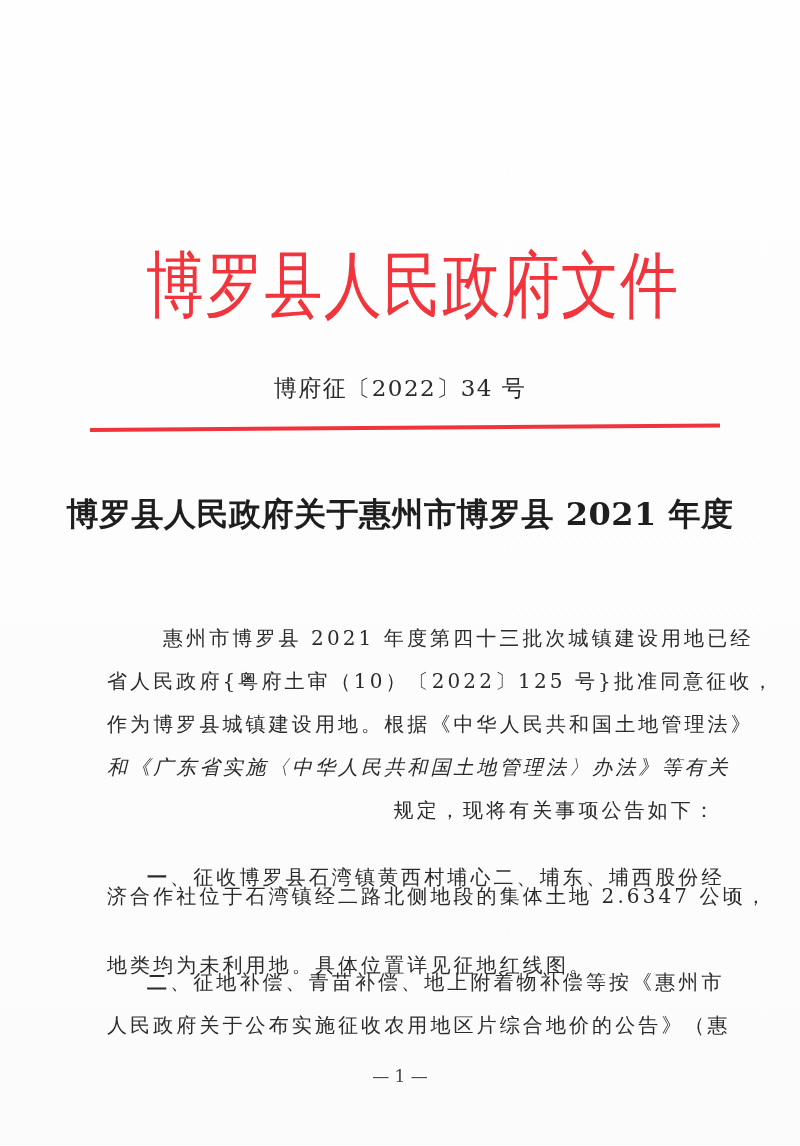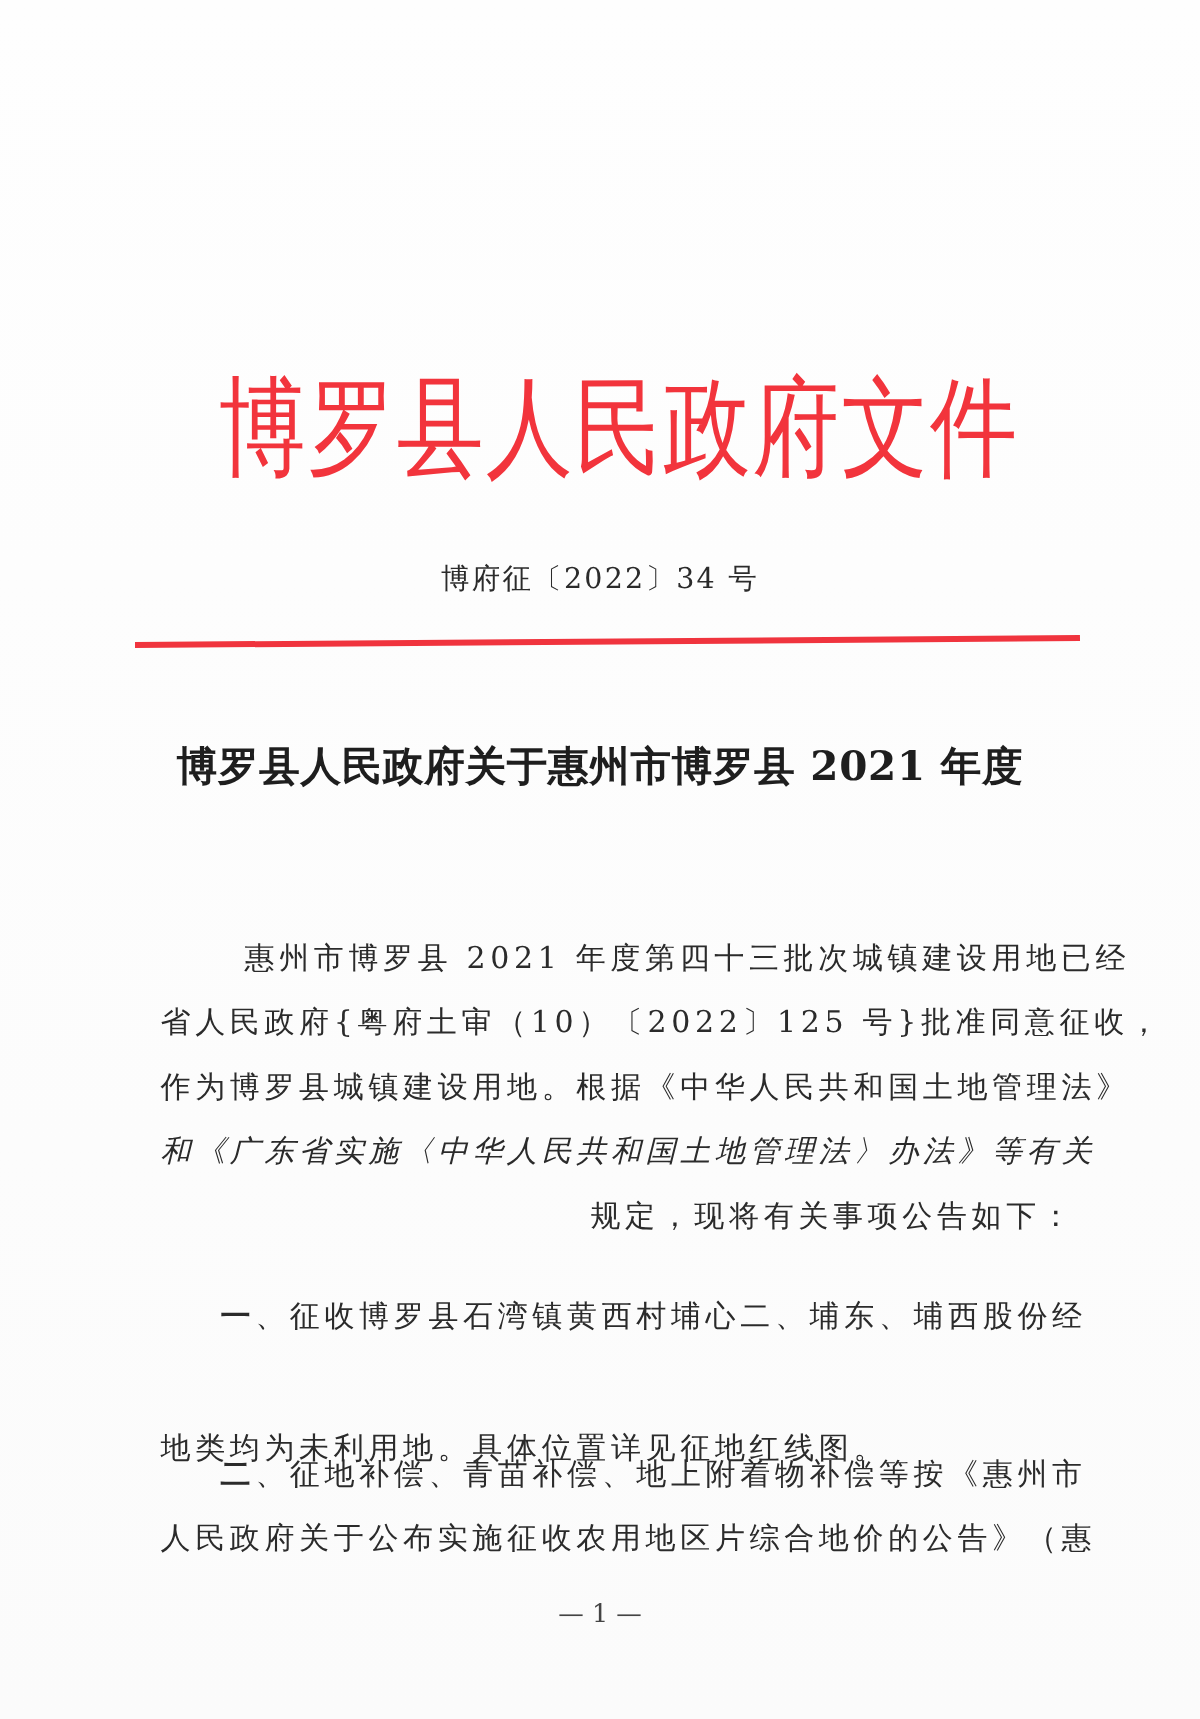--- a/index.html
+++ b/index.html
@@ -17,31 +17,31 @@
   }
   .doc-header span {
     display: inline-block; width: 50px; text-align: center;
     font-family: "DejaVu Serif", serif; font-weight: normal;
     font-size: 58px; line-height: 1; color: #f2343c;
     transform: scaleY(1.25); transform-origin: center;
   }
 
   .doc-number {
     position: absolute; left: 0; width: 800px; top: 373px; text-align: center;
-    font-size: 19px; letter-spacing: 1.5px; color: #2b2b2b;
+    font-size: 23px; letter-spacing: 1.5px; color: #2b2b2b;
   }
 
   .red-rule {
     position: absolute; left: 90px; top: 428px; width: 630px; height: 4px;
     background: #f0343e; transform: rotate(-0.42deg); transform-origin: left center;
   }
 
   .title {
     position: absolute; left: 0; width: 800px; text-align: center;
-    font-family: "DejaVu Serif", serif; font-weight: bold; font-size: 27px;
+    font-family: "DejaVu Serif", serif; font-weight: bold; font-size: 32px;
     color: #1e1e1e; letter-spacing: 0.5px;
   }
   .title.l1 { top: 493px; }
   .title.l2 { top: 535px; }
 
   .body-line {
     position: absolute; left: 107px; width: 610px;
     font-size: 20px; color: #2b2b2b; white-space: nowrap;
     letter-spacing: 3.1px;
   }
@@ -76,19 +76,20 @@
 
   <div class="title l1">博罗县人民政府关于惠州市博罗县 2021 年度</div>
 
   <div class="body-line indent" style="top:625px;margin-left:16px;">惠州市博罗县 2021 年度第四十三批次城镇建设用地已经</div>
   <div class="body-line" style="top:668px;">省人民政府{粤府土审（10）〔2022〕125 号}批准同意征收，</div>
   <div class="body-line" style="top:711px;text-align:right;">作为博罗县城镇建设用地。根据《中华人民共和国土地管理法》</div>
   <div class="body-line" style="top:754px;font-style:italic;">和《广东省实施〈中华人民共和国土地管理法〉办法》等有关</div>
   <div class="body-line" style="top:797px;text-align:right;">规定，现将有关事项公告如下：</div>
 
   <div class="body-line indent" style="top:864px;"><span class="lead">一</span><span>、征收博罗县石湾镇黄西村埔心二、埔东、埔西股份经</span></div>
+  <div class="body-line" style="top:883px;">济合作社位于石湾镇经二路北侧地段的集体土地 2.6347 公顷，</div>
   <div class="body-line" style="top:952px;">地类均为未利用地。具体位置详见征地红线图。</div>
 
   <div class="body-line indent" style="top:969px;"><span class="lead">二</span><span>、征地补偿、青苗补偿、地上附着物补偿等按《惠州市</span></div>
   <div class="body-line" style="top:1012px;">人民政府关于公布实施征收农用地区片综合地价的公告》（惠</div>
 
   <div class="page-num">— 1 —</div>
 </div>
 
 </body></html>

